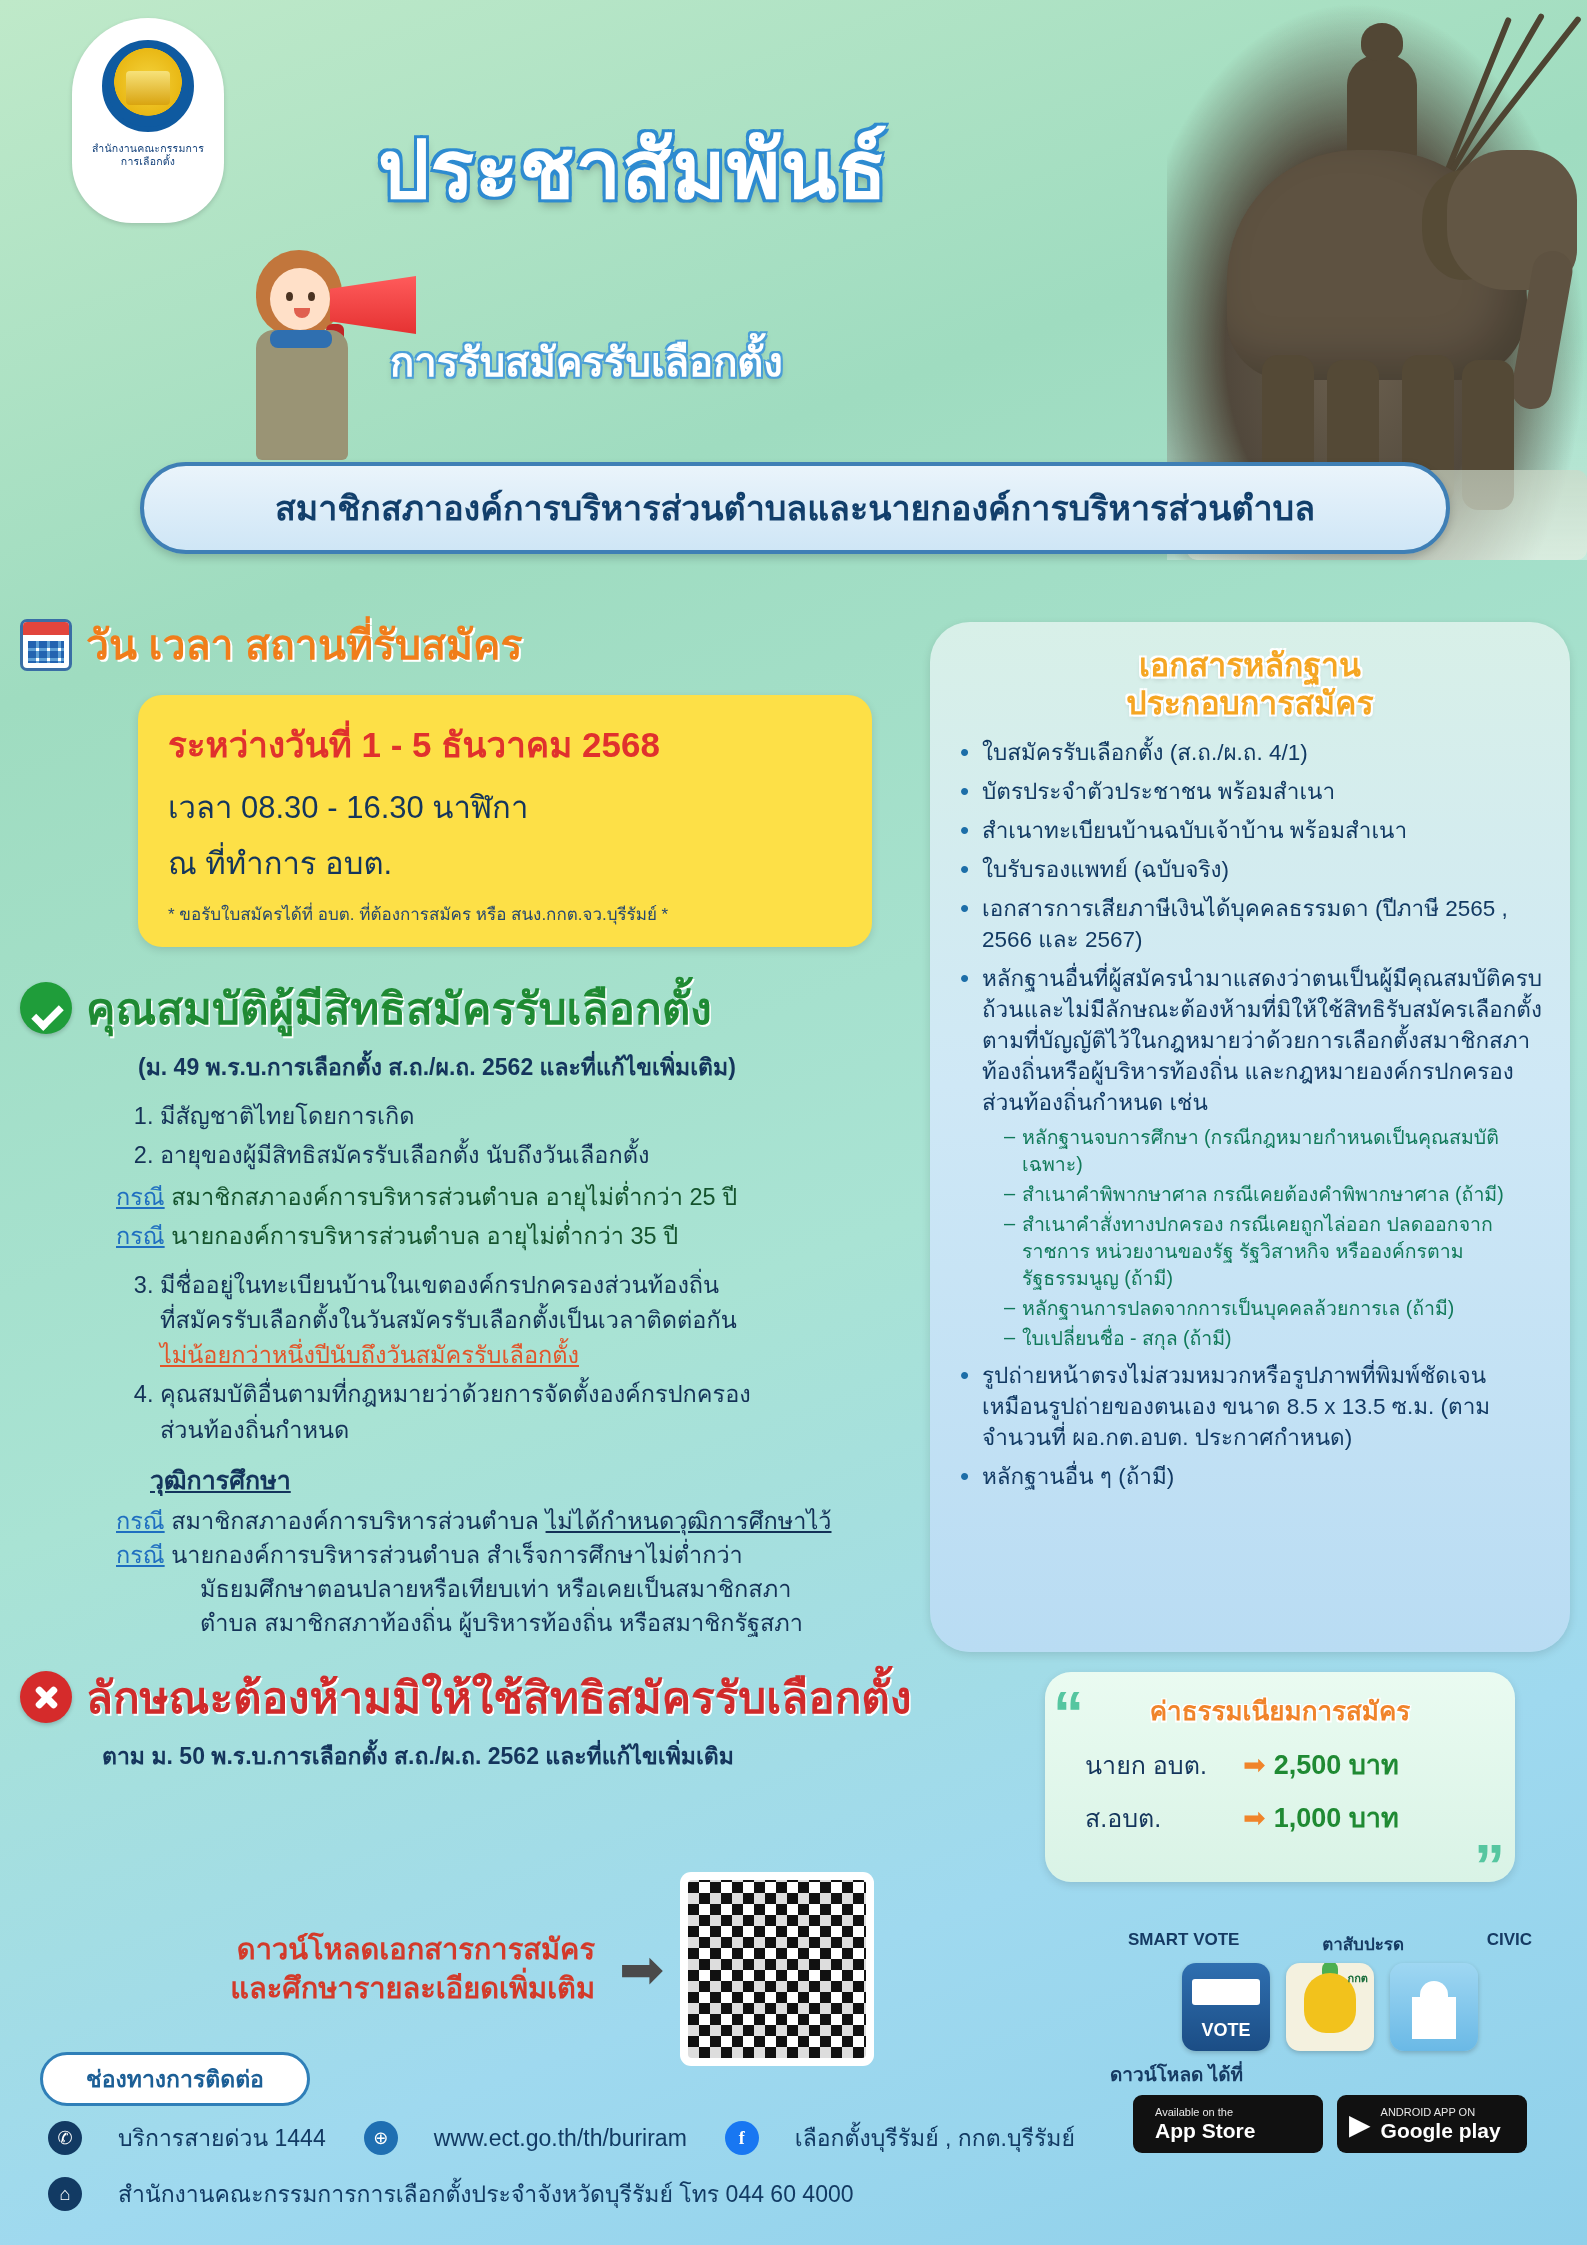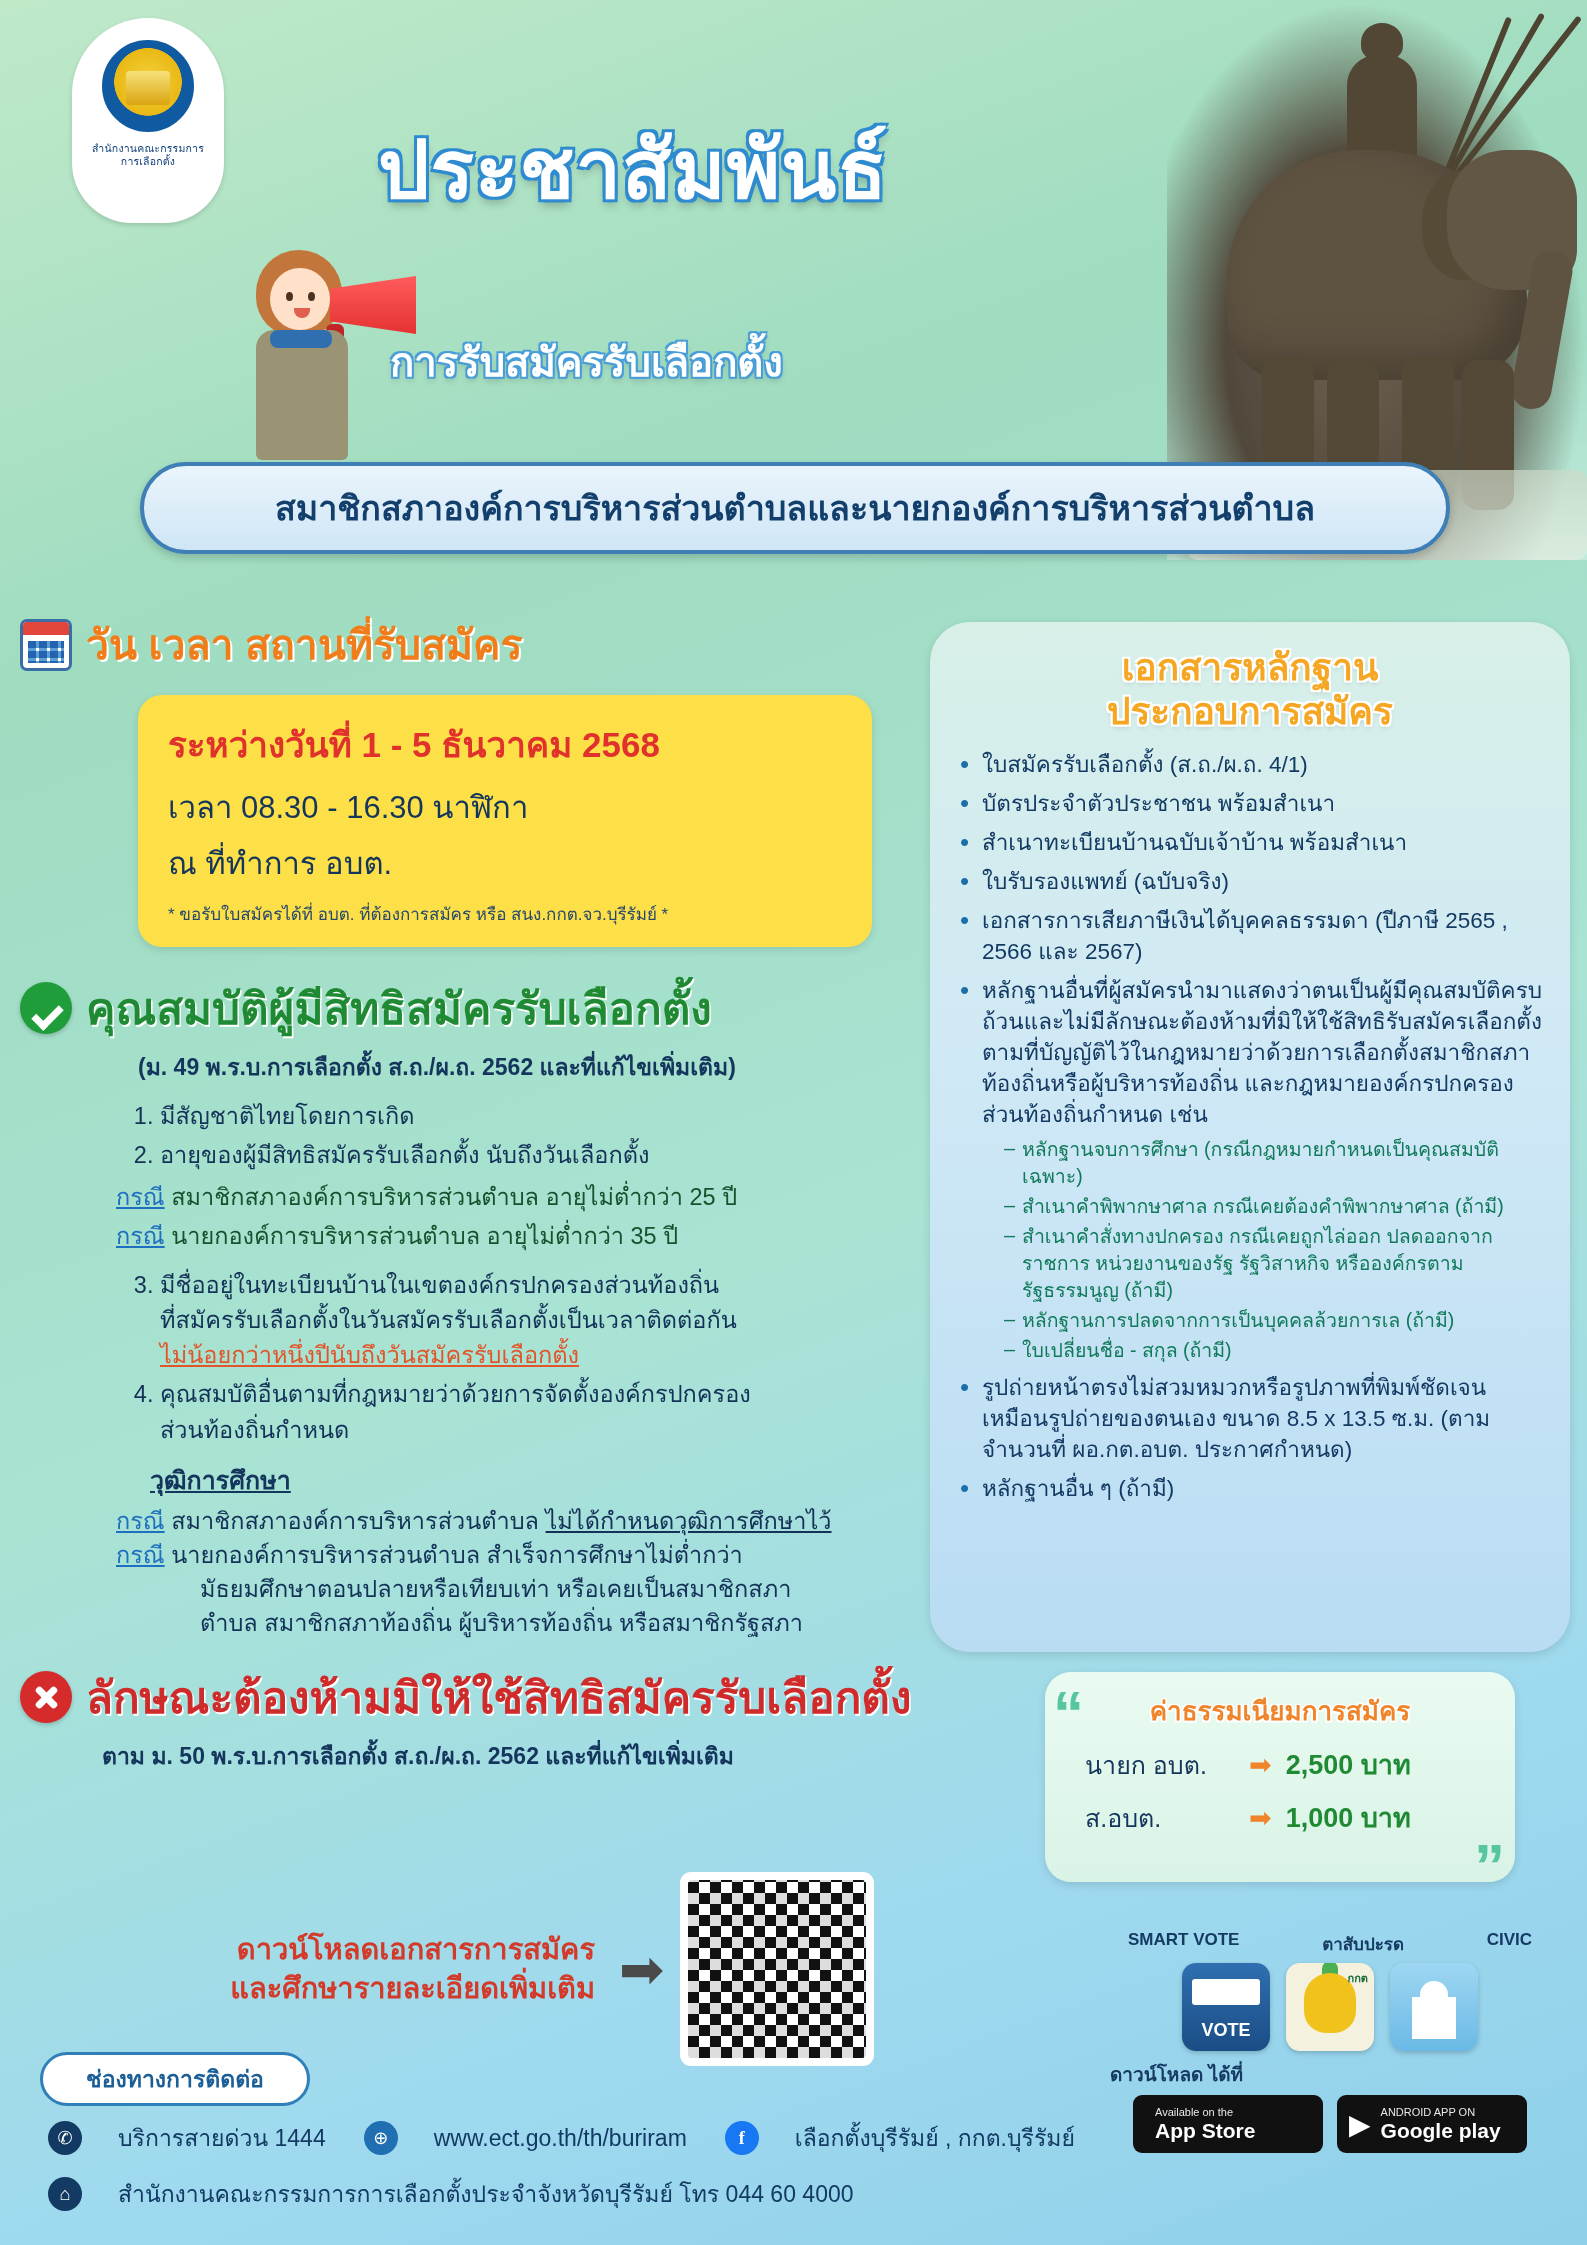--- a/index.html
+++ b/index.html
@@ -147,41 +147,41 @@
   .edu-line{ font-size:23.5px; color:#143257; margin-left:96px; line-height:1.45; }
   .edu-line .kw{ color:#1f6fc0; text-decoration:underline; }
 
   
   #docs-panel{
     position:absolute; left:930px; top:622px; width:640px; min-height:1030px;
     background:linear-gradient(180deg,#d8f0e8 0%,#cfe8f6 45%,#b9dcf3 100%);
     border-radius:40px; padding:20px 26px 24px 26px; box-shadow:0 3px 10px rgba(0,0,0,.12);
   }
   #docs-panel h2{
-    margin:4px 0 14px 0; text-align:center; font-size:37px; font-weight:bold; color:#f5a623;
+    margin:4px 0 14px 0; text-align:center; font-size:32px; font-weight:bold; color:#f5a623;
     text-shadow:-2px -2px 0 #fff,2px -2px 0 #fff,-2px 2px 0 #fff,2px 2px 0 #fff, 0 3px 5px rgba(0,0,0,.15);
     line-height:1.2;
   }
   #docs-panel ul{ list-style:none; margin:0; padding:0; }
   #docs-panel li{ position:relative; padding-left:26px; font-size:22.5px; color:#123a63; line-height:1.38; margin-bottom:8px; }
   #docs-panel li:before{ content:"•"; position:absolute; left:4px; top:-2px; color:#1c6ea8; font-size:26px; }
   #docs-panel ul.sub{ margin:6px 0 6px 18px; }
   #docs-panel ul.sub li{ font-size:19.5px; color:#117a5a; padding-left:22px; margin-bottom:3px; }
   #docs-panel ul.sub li:before{ content:"–"; color:#117a5a; font-size:20px; top:-1px; }
 
   
   #fee-box{
     position:absolute; left:1045px; top:1672px; width:470px; height:210px;
     background:linear-gradient(#eafbf1,#d9f3e6); border-radius:26px;
     box-shadow:0 3px 8px rgba(0,0,0,.12); padding:14px 24px;
   }
   #fee-box .q1,#fee-box .q2{ position:absolute; font-size:62px; color:#56c6a0; font-weight:bold; line-height:.6; }
   #fee-box .q1{ left:8px; top:22px; } #fee-box .q2{ right:10px; bottom:-2px; }
   #fee-box h3{ margin:4px 0 12px 0; text-align:center; font-size:26px; color:#f0842a; text-shadow:-1.5px -1.5px 0 #fff,1.5px -1.5px 0 #fff,-1.5px 1.5px 0 #fff,1.5px 1.5px 0 #fff; }
-  #fee-box .row{ display:flex; align-items:center; gap:14px; margin:10px 0 0 16px; }
+  #fee-box .row{ display:flex; align-items:center; gap:8px; margin:10px 0 0 16px; }
   #fee-box .lbl{ font-size:25px; color:#14355c; width:150px; }
   #fee-box .arr{ color:#f0842a; font-size:27px; }
   #fee-box .amt{ font-size:27px; font-weight:bold; color:#1f8a33; }
 
   
   #download-row{ position:absolute; left:205px; top:1880px; width:740px; display:flex; align-items:center; gap:24px; }
   #download-row .dl-text{ font-size:29px; font-weight:bold; color:#d33a2a; line-height:1.35; text-align:right; width:390px; }
   #download-row .arrow{ font-size:54px; color:#4a4a4a; line-height:1; }
   #qr{
     width:178px; height:178px; background:#fff; padding:10px; border-radius:4px;

